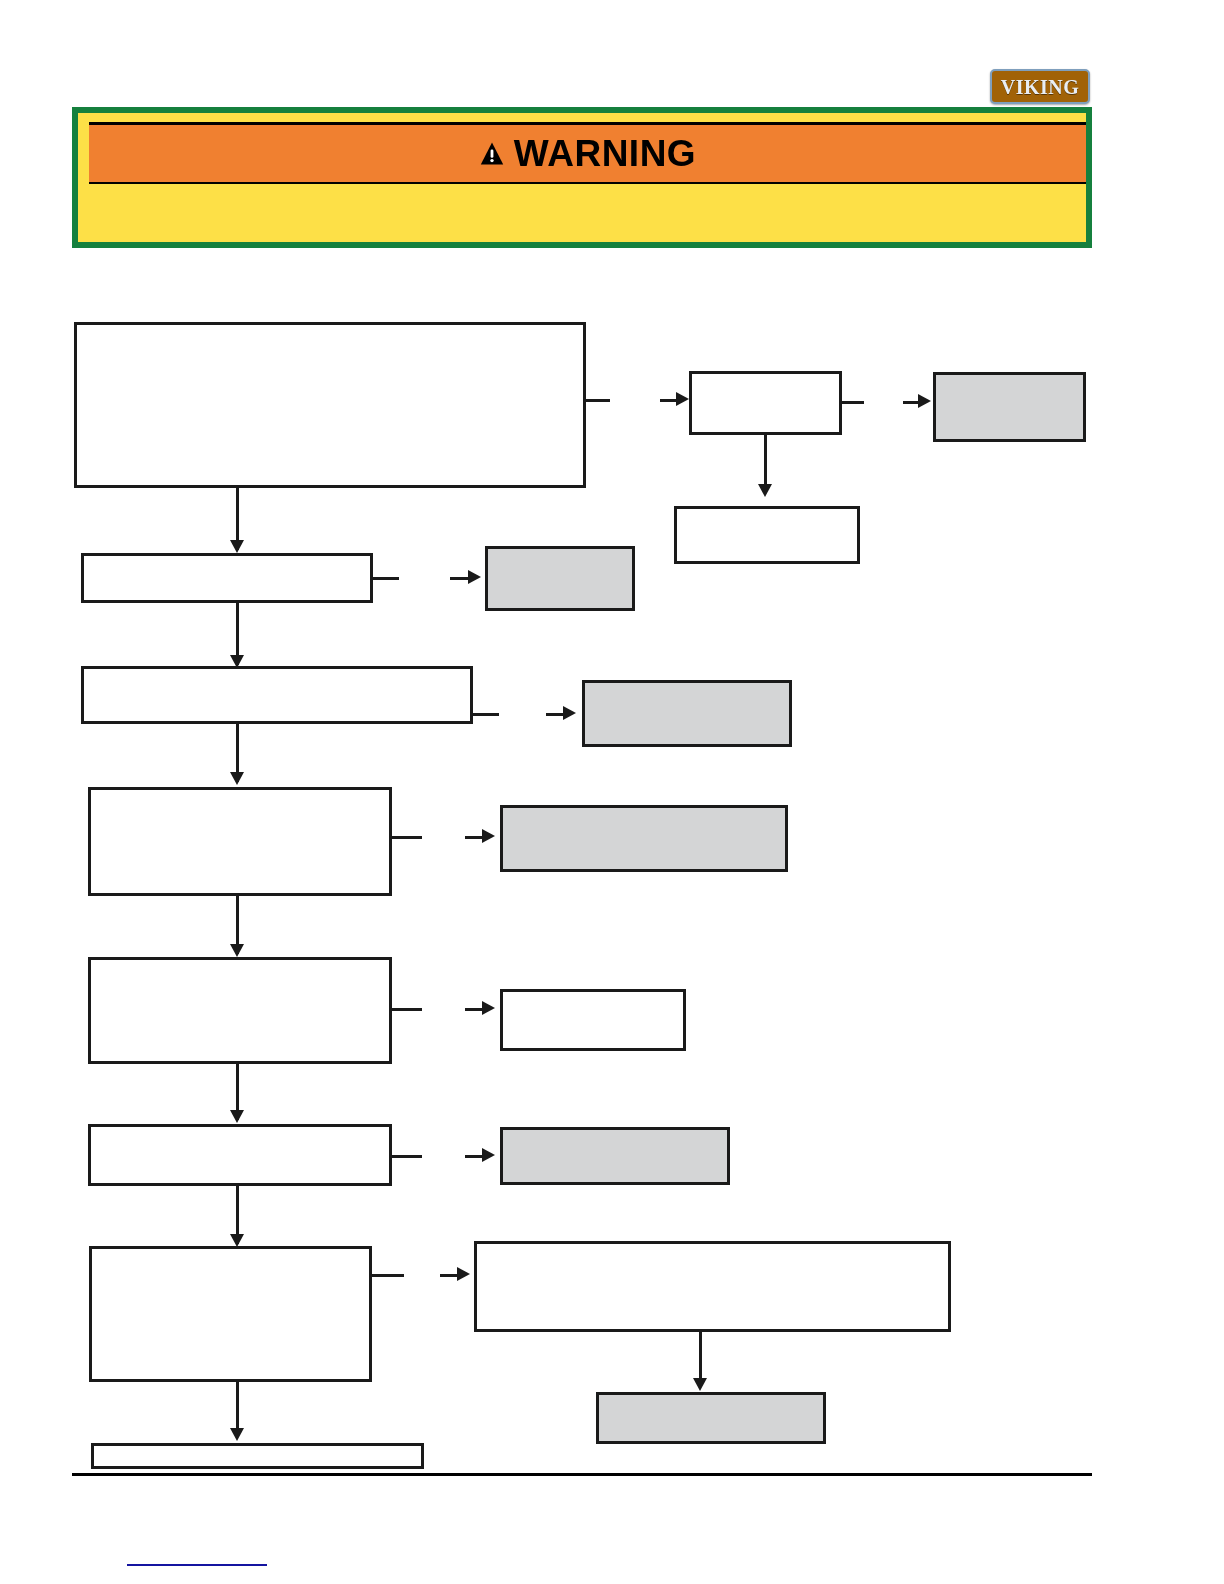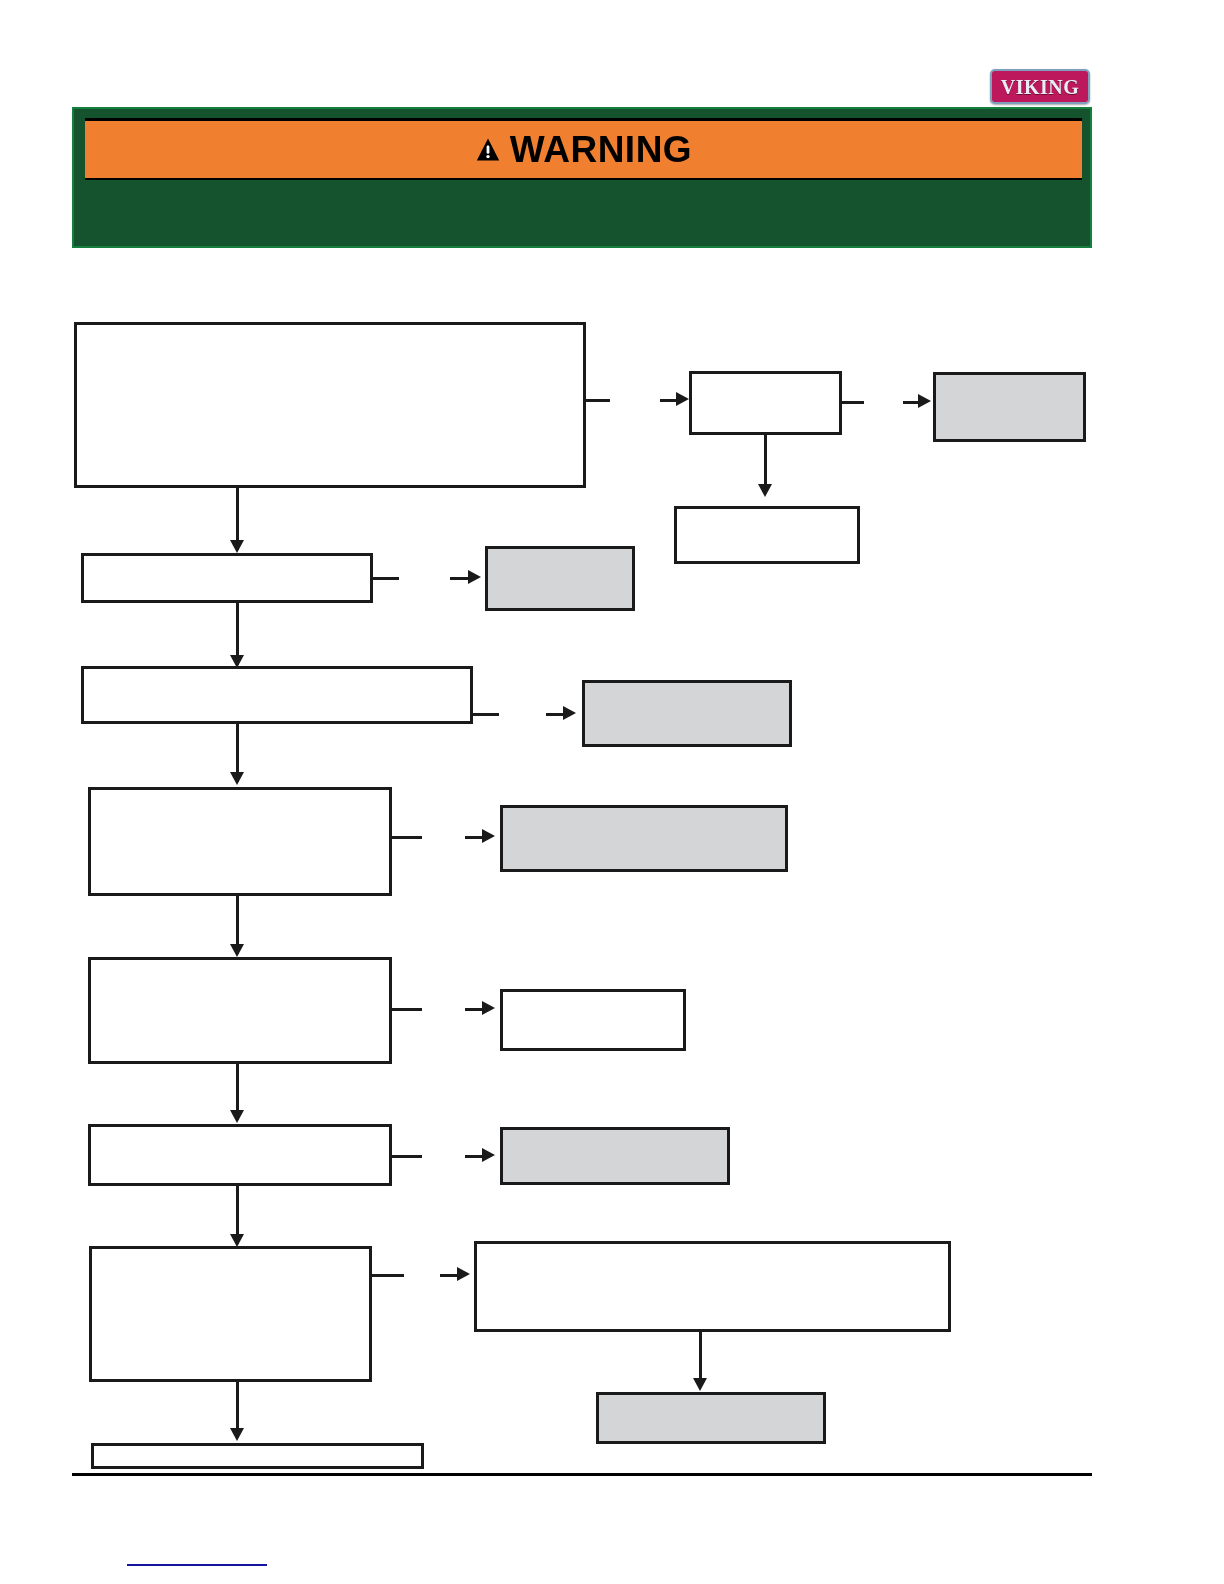--- a/index.html
+++ b/index.html
@@ -20,21 +20,21 @@
     overflow: hidden;
   }
 
   
   #brand-logo {
     position: absolute;
     left: 990px;
     top: 69px;
     width: 96px;
     height: 31px;
-    background: #be185d;
+    background: #a16207;
     border-radius: 5px;
     border: 2px solid #7f9fbd;
     box-shadow: 0 1px 2px rgba(0,0,0,0.35);
     display: flex;
     align-items: center;
     justify-content: center;
     overflow: hidden;
   }
   #brand-logo .logo-text {
     font-family: "Liberation Serif", serif;
@@ -47,23 +47,23 @@
     white-space: nowrap;
   }
 
   
   #warning-panel {
     position: absolute;
     left: 72px;
     top: 107px;
     width: 1020px;
     height: 141px;
-    border: 2px solid #15803d;
-    box-sizing: border-box;
-    background: #14532d;
+    border: 6px solid #15803d;
+    box-sizing: border-box;
+    background: #fde047;
   }
   #warning-header {
     position: absolute;
     left: 11px;
     top: 9px;
     width: 997px;
     height: 62px;
     background: #f08030;
     border-top: 3px solid #000000;
     border-bottom: 2px solid #000000;

